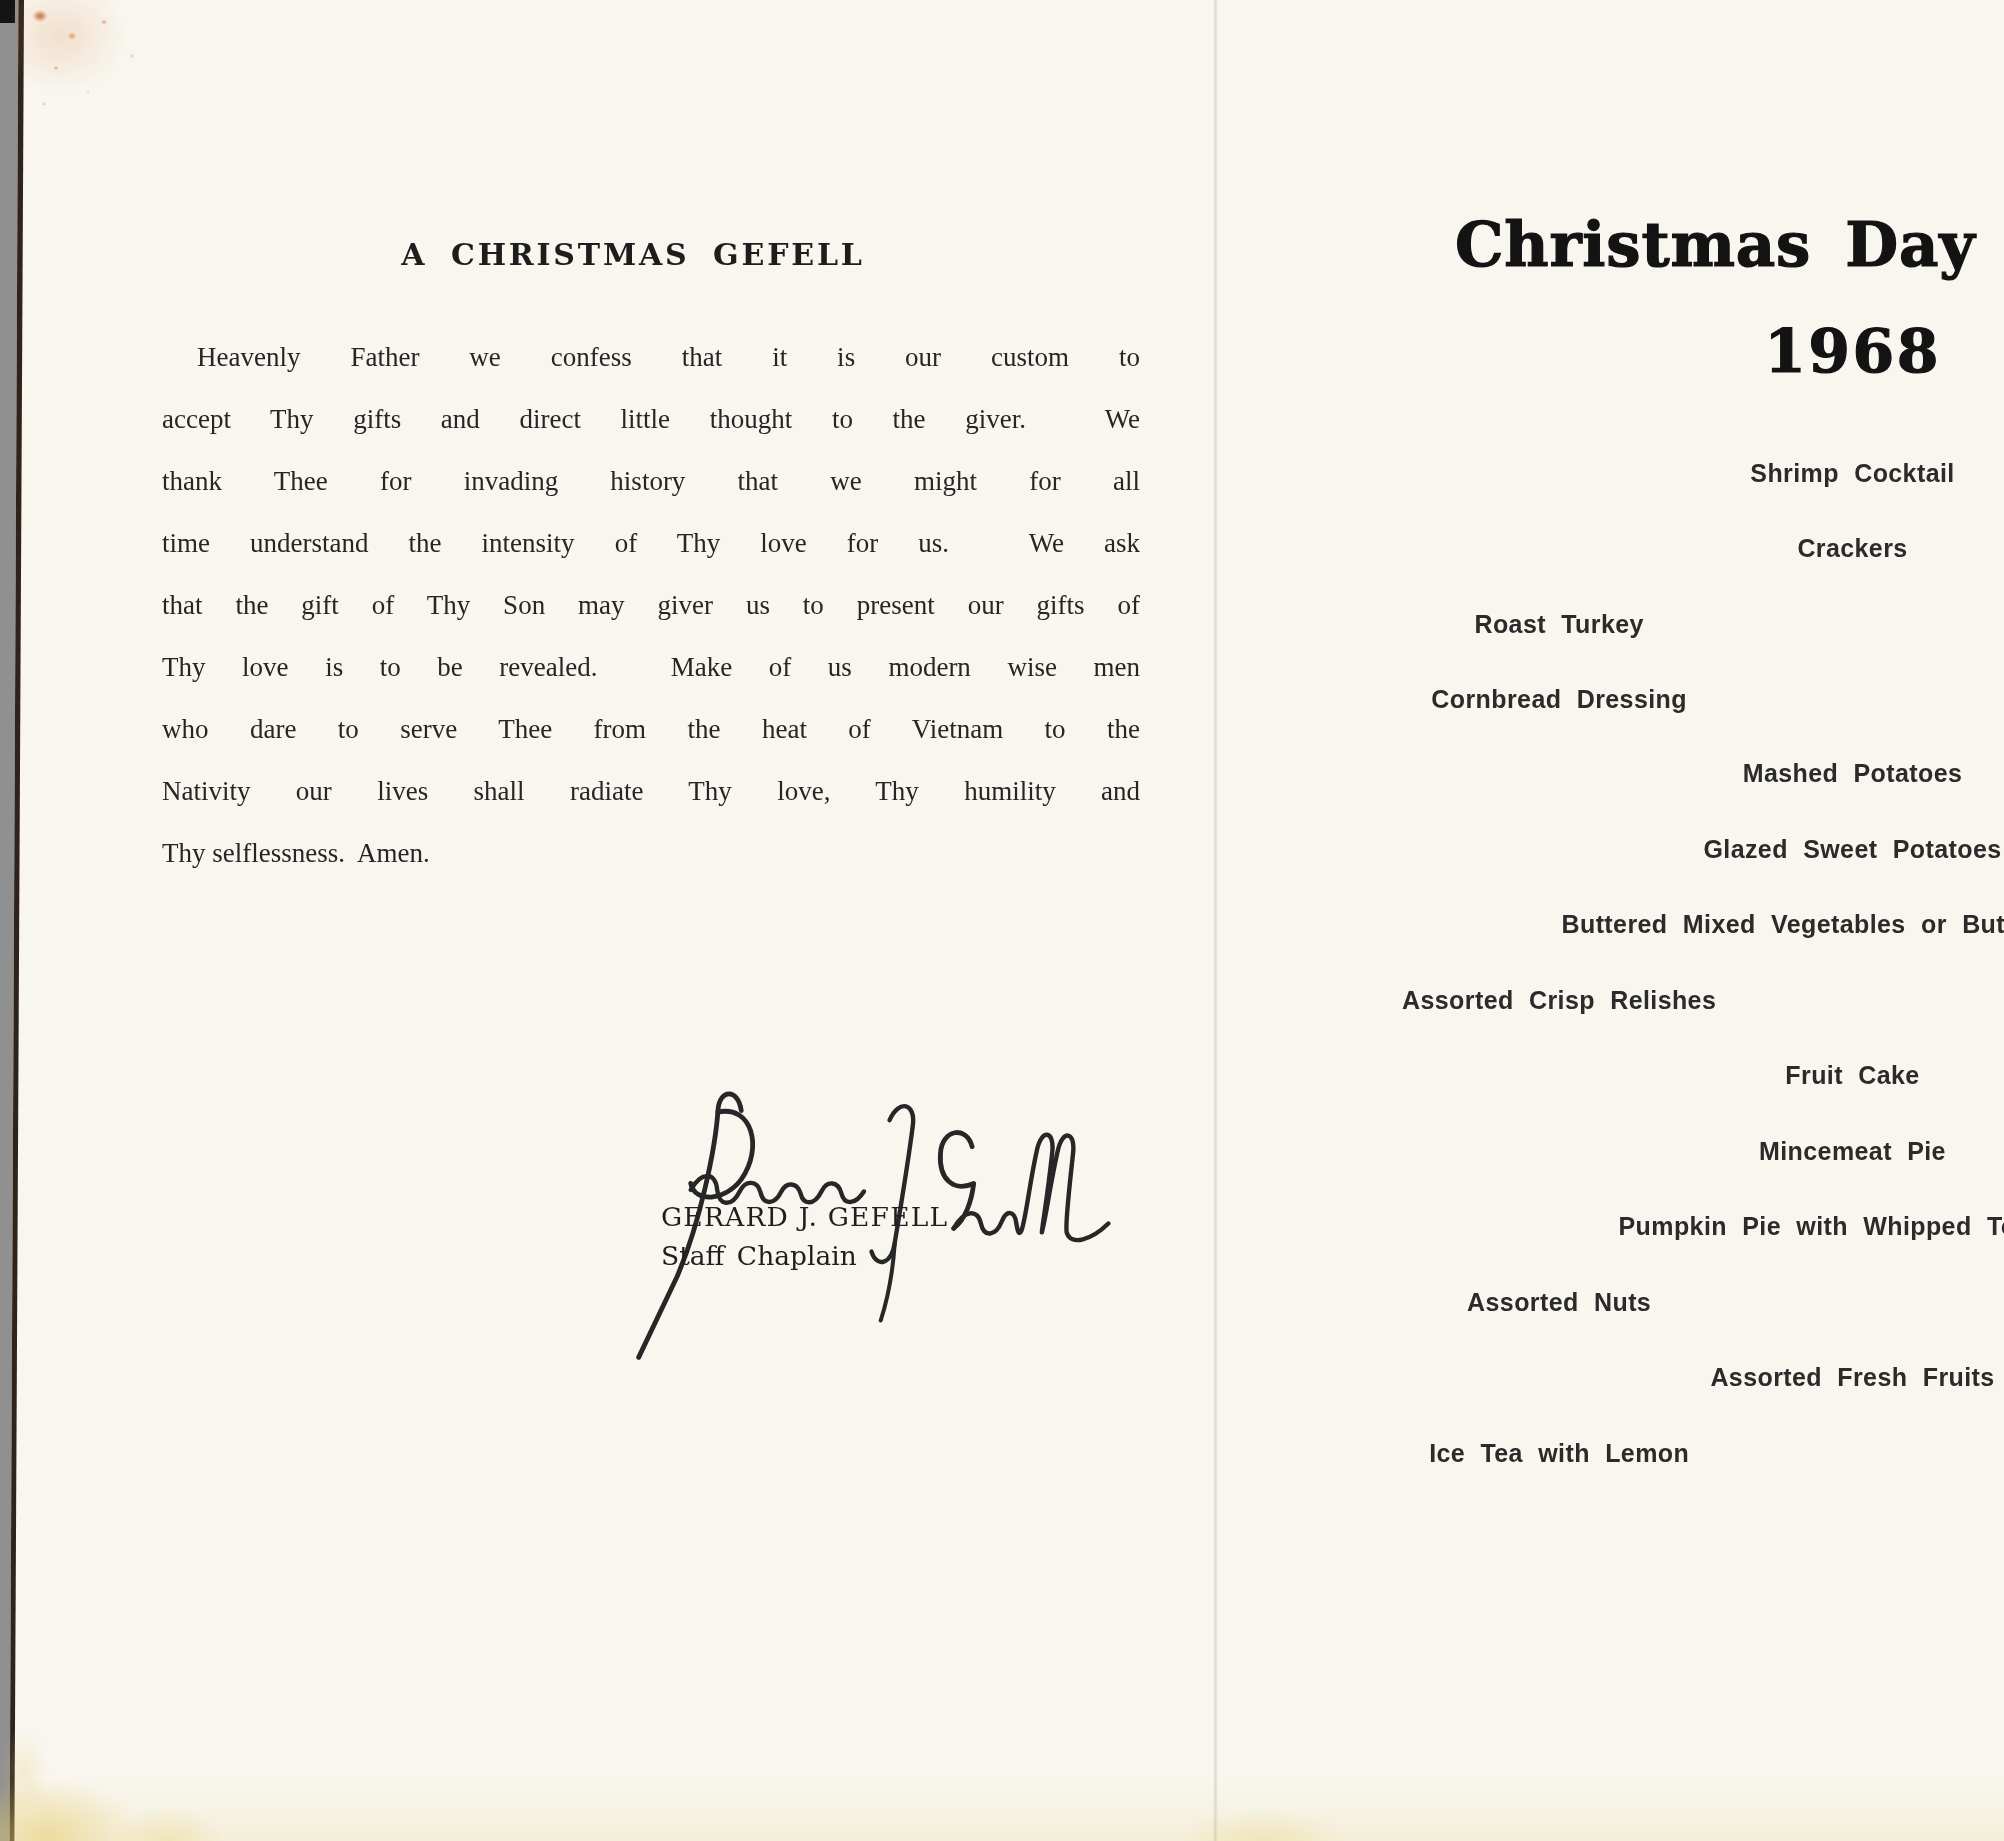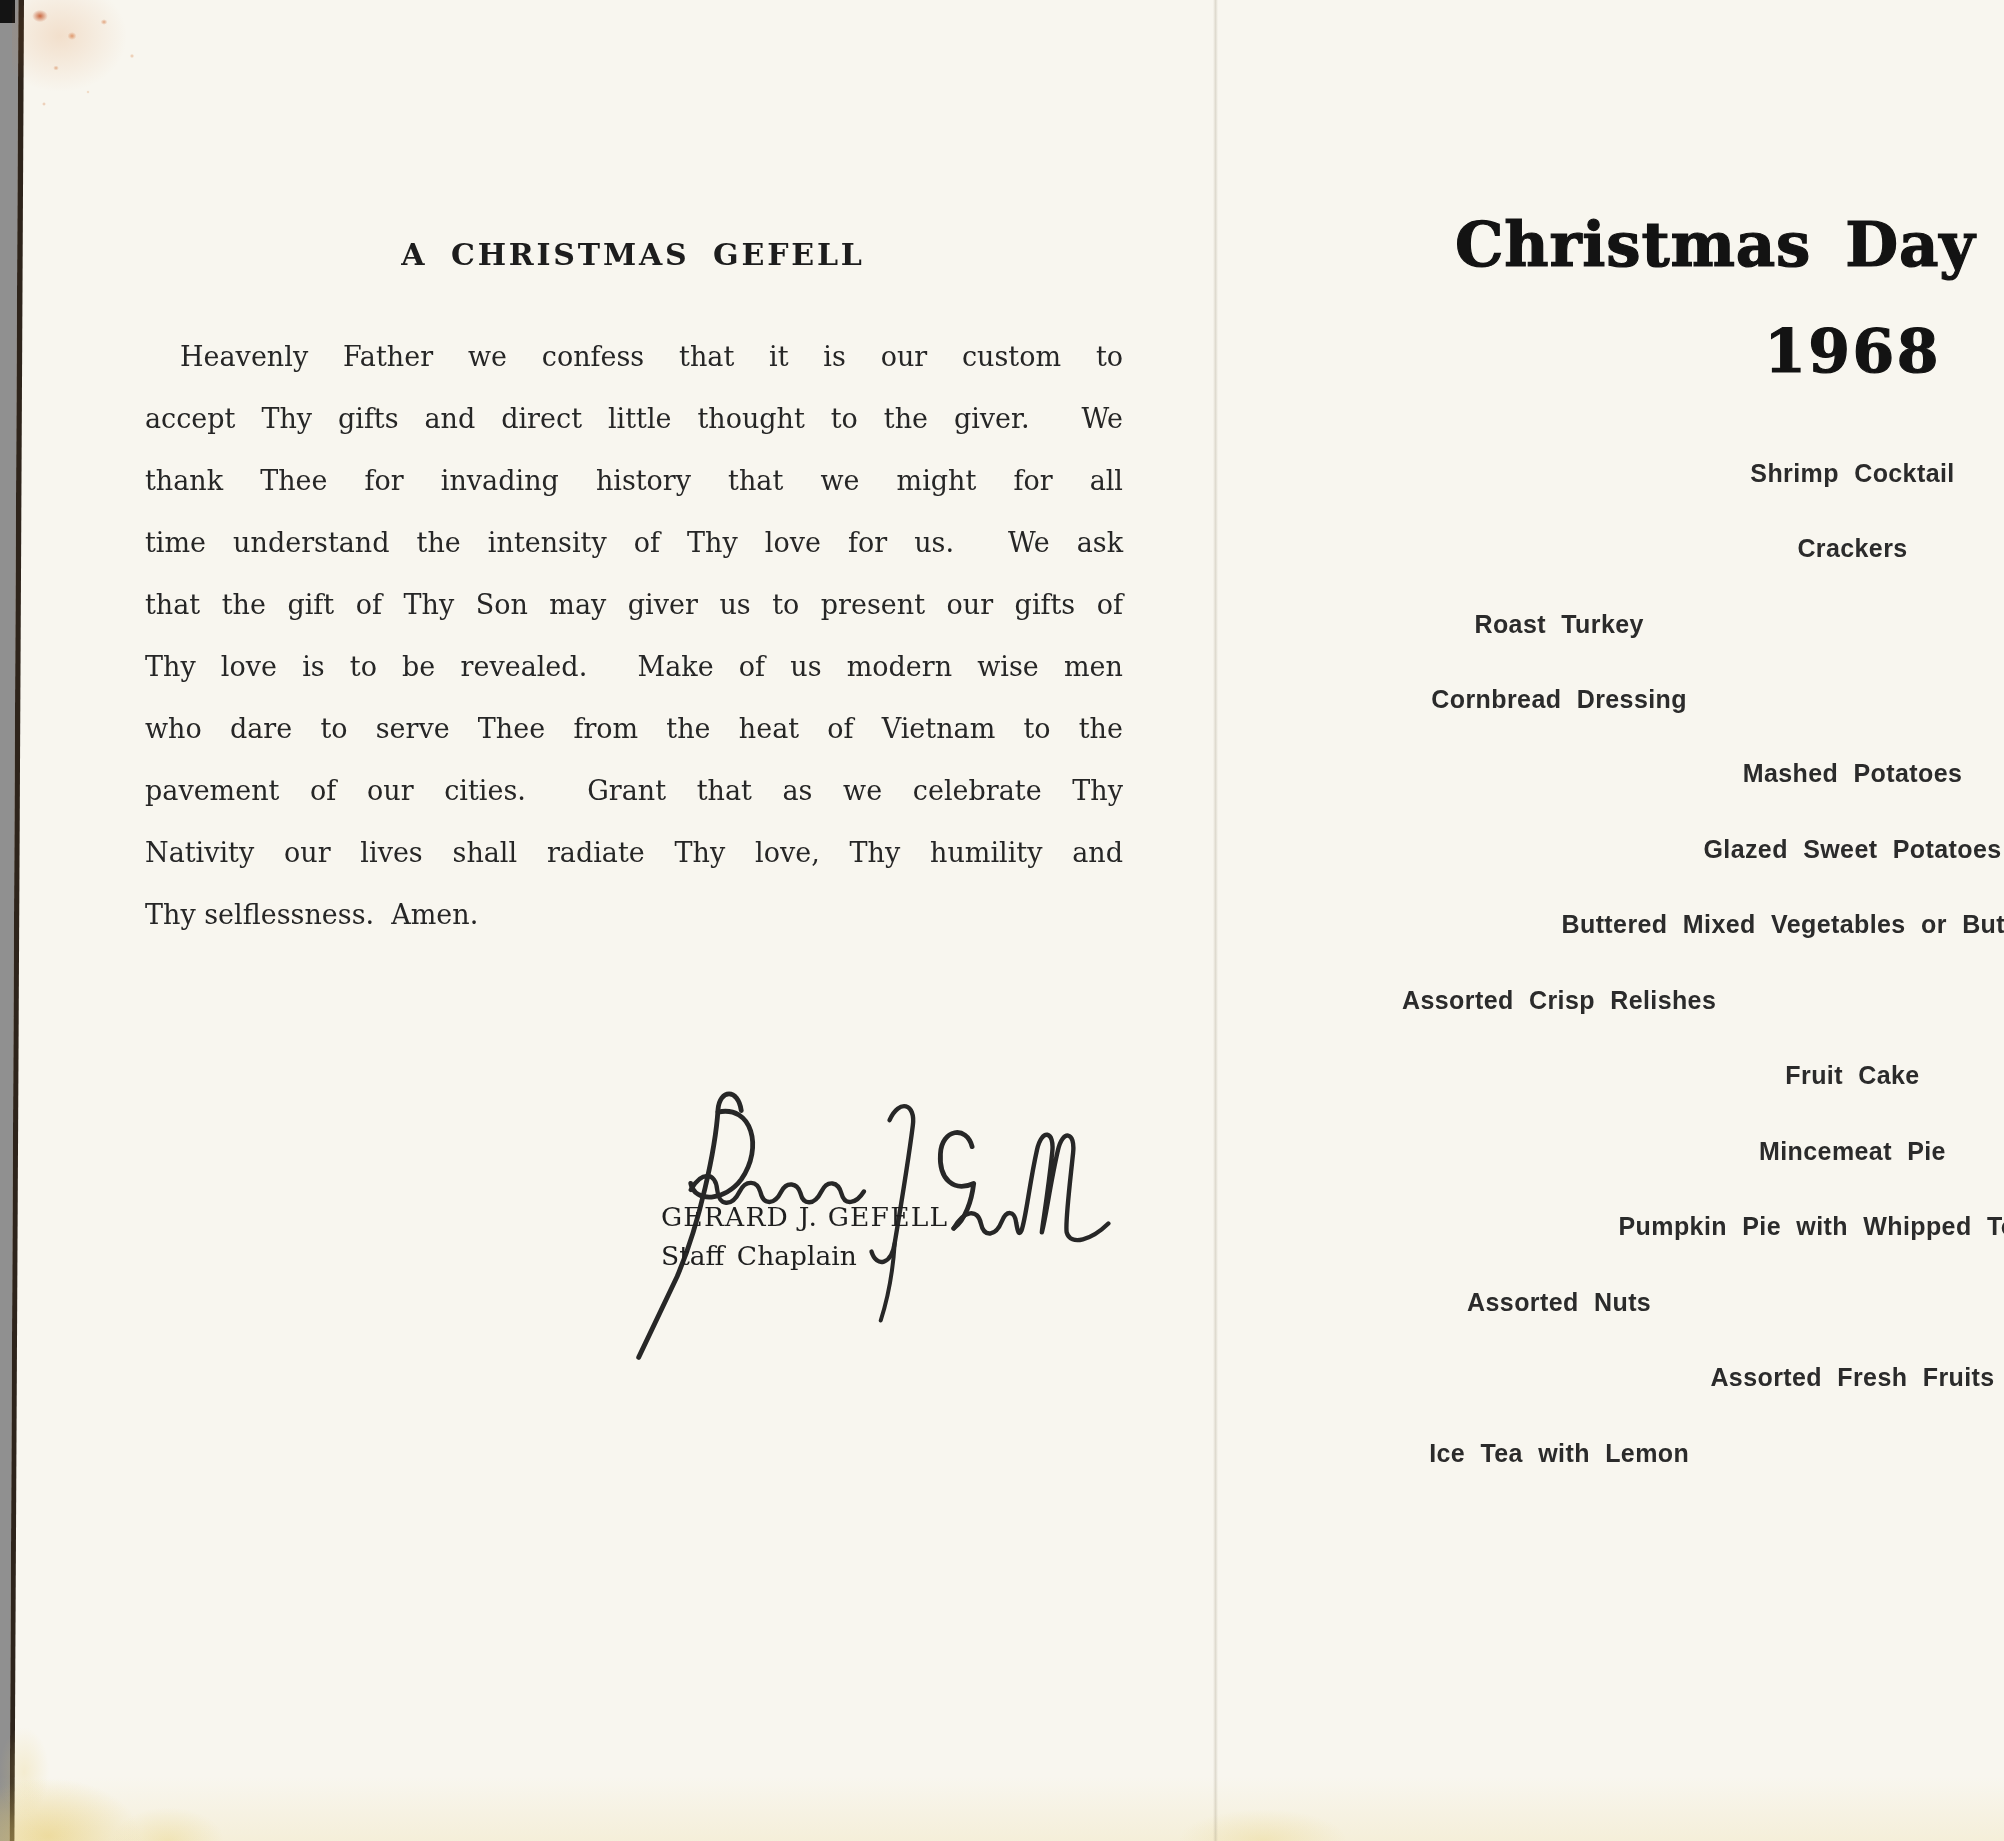--- a/index.html
+++ b/index.html
@@ -56,21 +56,21 @@
     position:absolute;left:1213px;top:0;width:4.8px;height:1841px;
     background:linear-gradient(to right, rgba(165,155,132,0), rgba(165,155,132,.30), rgba(165,155,132,0));
   }
   
   .page-left{position:absolute;left:0;top:0;width:1213px;height:1841px;}
   .prayer-title{
     position:absolute;left:144px;top:237px;width:978px;
     text-align:center;font-weight:bold;font-size:30px;color:#1d1d1d;
     letter-spacing:2.8px;word-spacing:10.4px;
   }
-  .prayer-body{position:absolute;left:145px;top:326px;width:978px;}
+  .prayer-body{position:absolute;left:162px;top:326px;width:978px;font-family:Liberation Serif, serif;}
   .prayer-line{
     font-size:27px;line-height:62px;height:62px;
     text-align:justify;text-align-last:justify;
     white-space:pre-wrap;color:#262626;
   }
   .prayer-line.first{text-indent:35px;}
   .prayer-line.last{text-align-last:left;}
   .signature-svg{position:absolute;left:609px;top:1051px;width:521px;height:321px;}
   .signature-block{position:absolute;left:661px;top:1197px;width:501px;}
   .sig-name{font-size:26.5px;line-height:39px;letter-spacing:1.2px;color:#1f1f1f;}
@@ -122,21 +122,20 @@
     <div class="prayer-title">A CHRISTMAS GEFELL</div>
 
     <div class="prayer-body">
       <div class="prayer-line first">Heavenly Father we confess that it is our custom to</div>
       <div class="prayer-line">accept Thy gifts and direct little thought to the giver.  We</div>
       <div class="prayer-line">thank Thee for invading history that we might for all</div>
       <div class="prayer-line">time understand the intensity of Thy love for us.  We ask</div>
       <div class="prayer-line">that the gift of Thy Son may giver us to present our gifts of</div>
       <div class="prayer-line">Thy love is to be revealed.  Make of us modern wise men</div>
       <div class="prayer-line">who dare to serve Thee from the heat of Vietnam to the</div>
-      <div class="prayer-line">pavement of our cities.  Grant that as we celebrate Thy</div>
       <div class="prayer-line">Nativity our lives shall radiate Thy love, Thy humility and</div>
       <div class="prayer-line last">Thy selflessness.  Amen.</div>
     </div>
 
     <svg class="signature-svg" viewBox="0 0 1300 800" fill="none" stroke="#1b1b1b" stroke-linecap="round" stroke-linejoin="round" opacity="0.94">
       <path stroke-width="12" d="M330,148 C322,92 276,94 272,146 C266,242 226,432 170,562 L74,764"></path>
       <path stroke-width="12" d="M272,152 C356,134 386,240 330,320 C290,374 214,380 204,330"></path>
       <path stroke-width="11" d="M204,346 C230,300 266,300 270,346 C274,386 306,390 326,350 C341,320 370,322 378,352 C385,383 412,386 430,350 C443,325 470,327 478,355 C485,384 512,386 530,350 C545,320 572,325 580,355 C588,386 616,382 636,350"></path>
       <path stroke-width="11" d="M700,172 C724,118 766,130 758,186 C748,266 726,400 713,478 C705,532 668,542 655,500"></path>
       <path stroke-width="10" d="M713,478 C708,558 694,622 678,672"></path>

